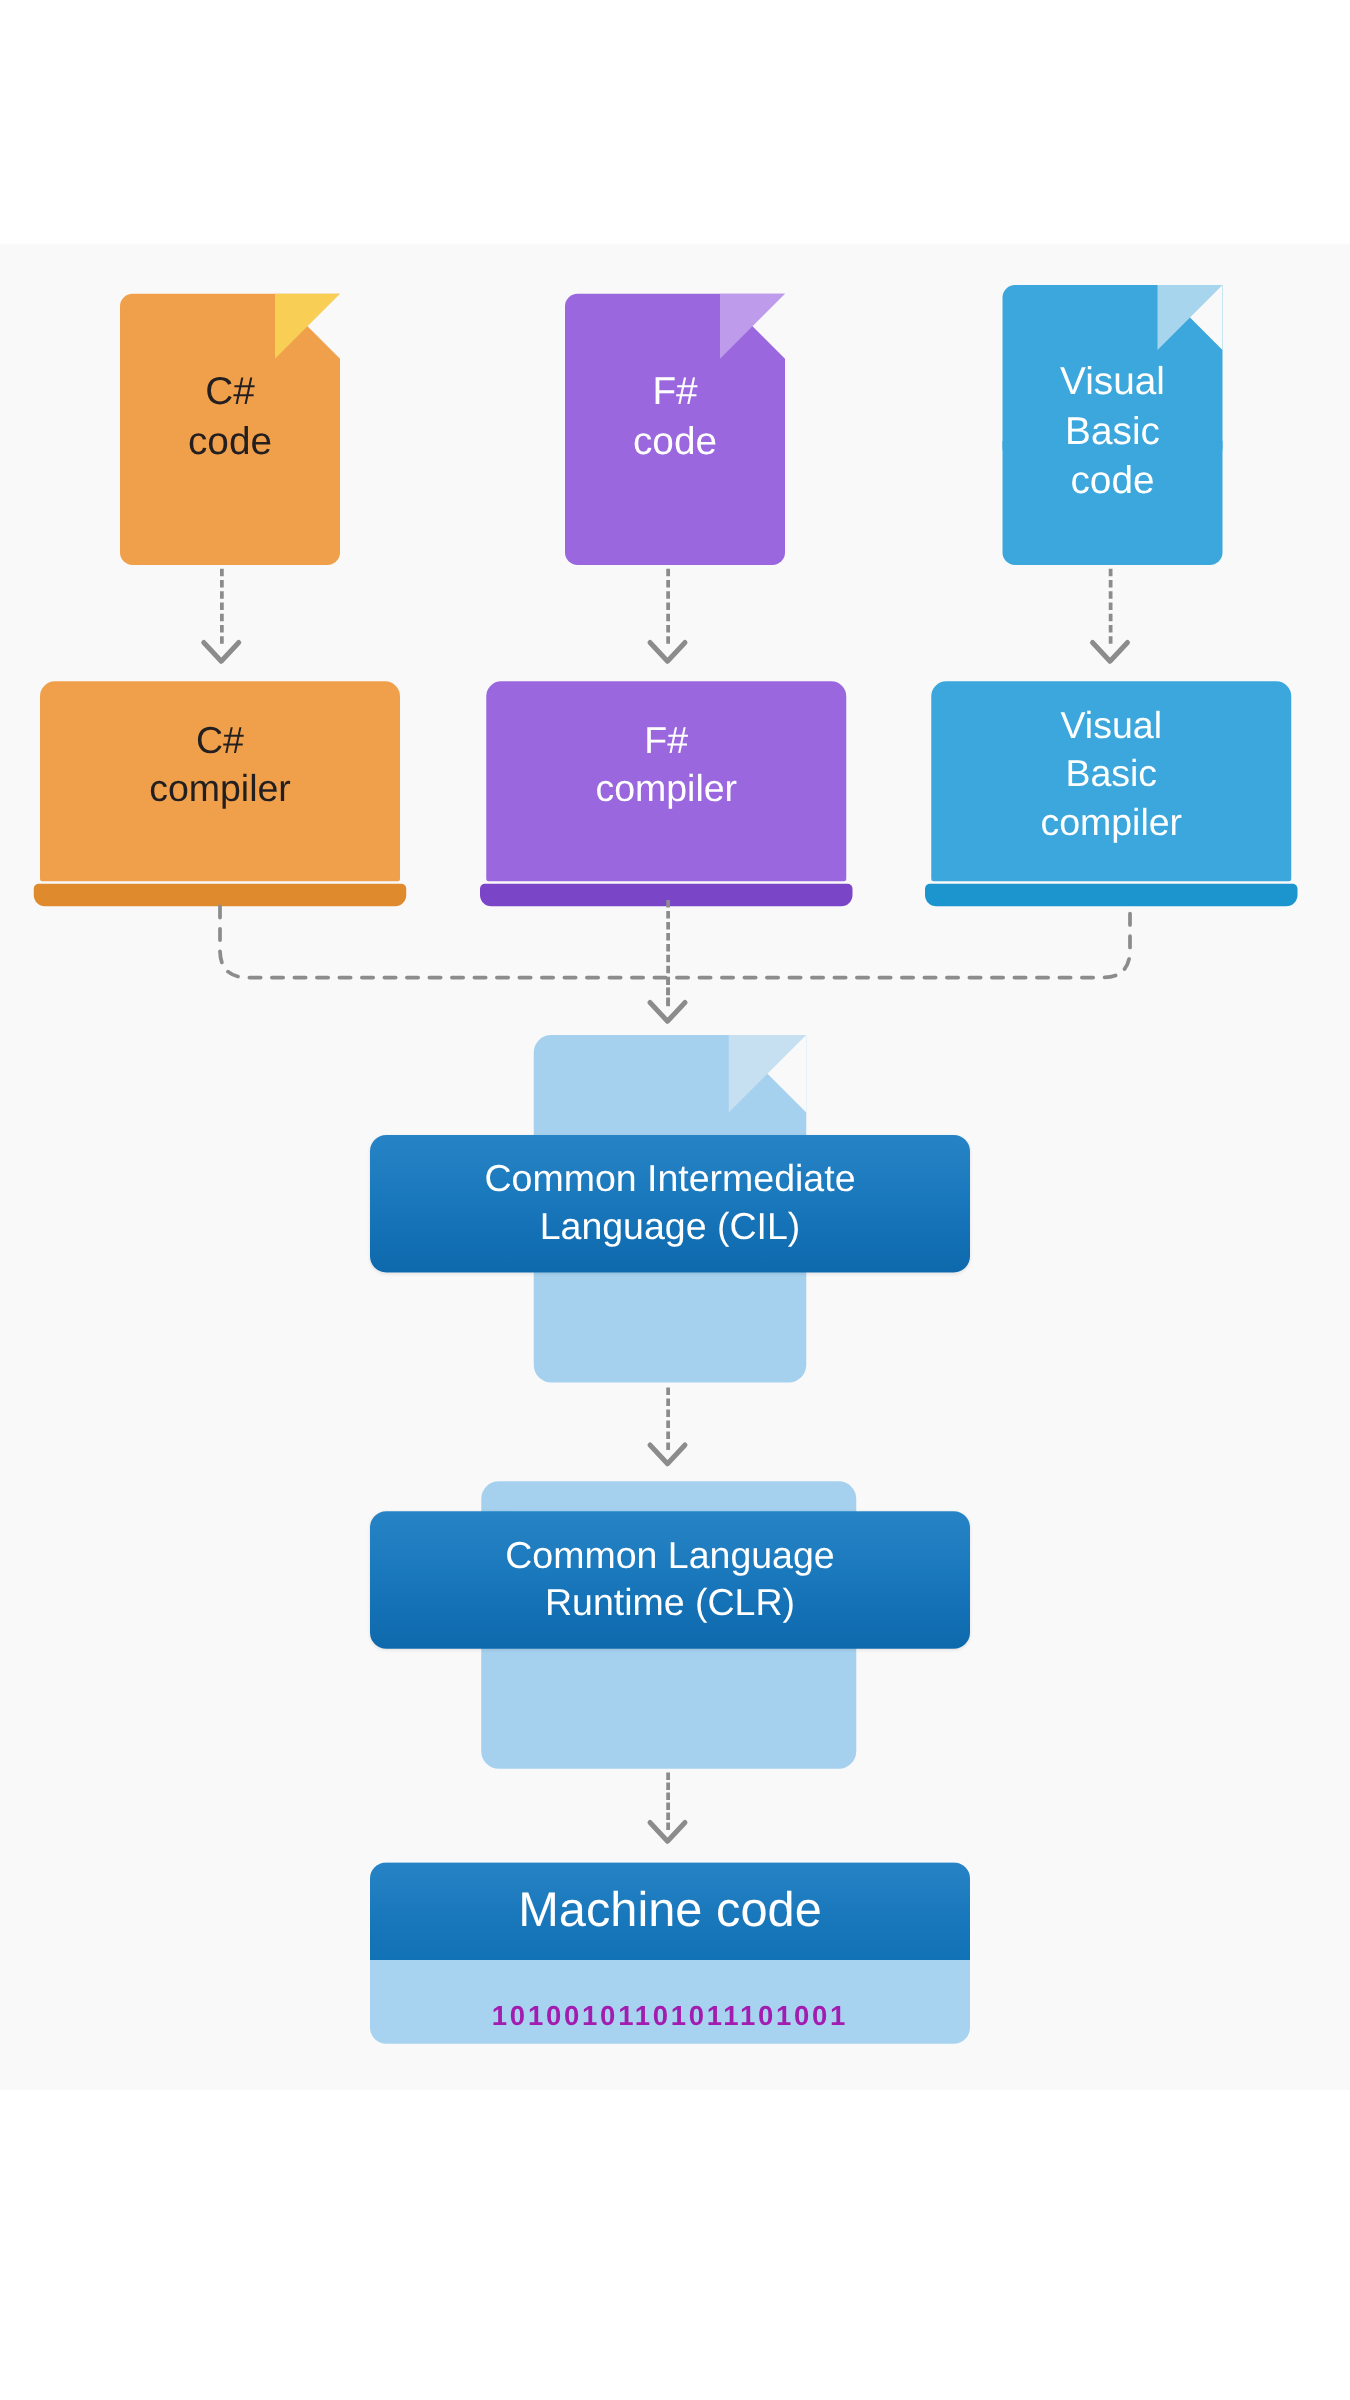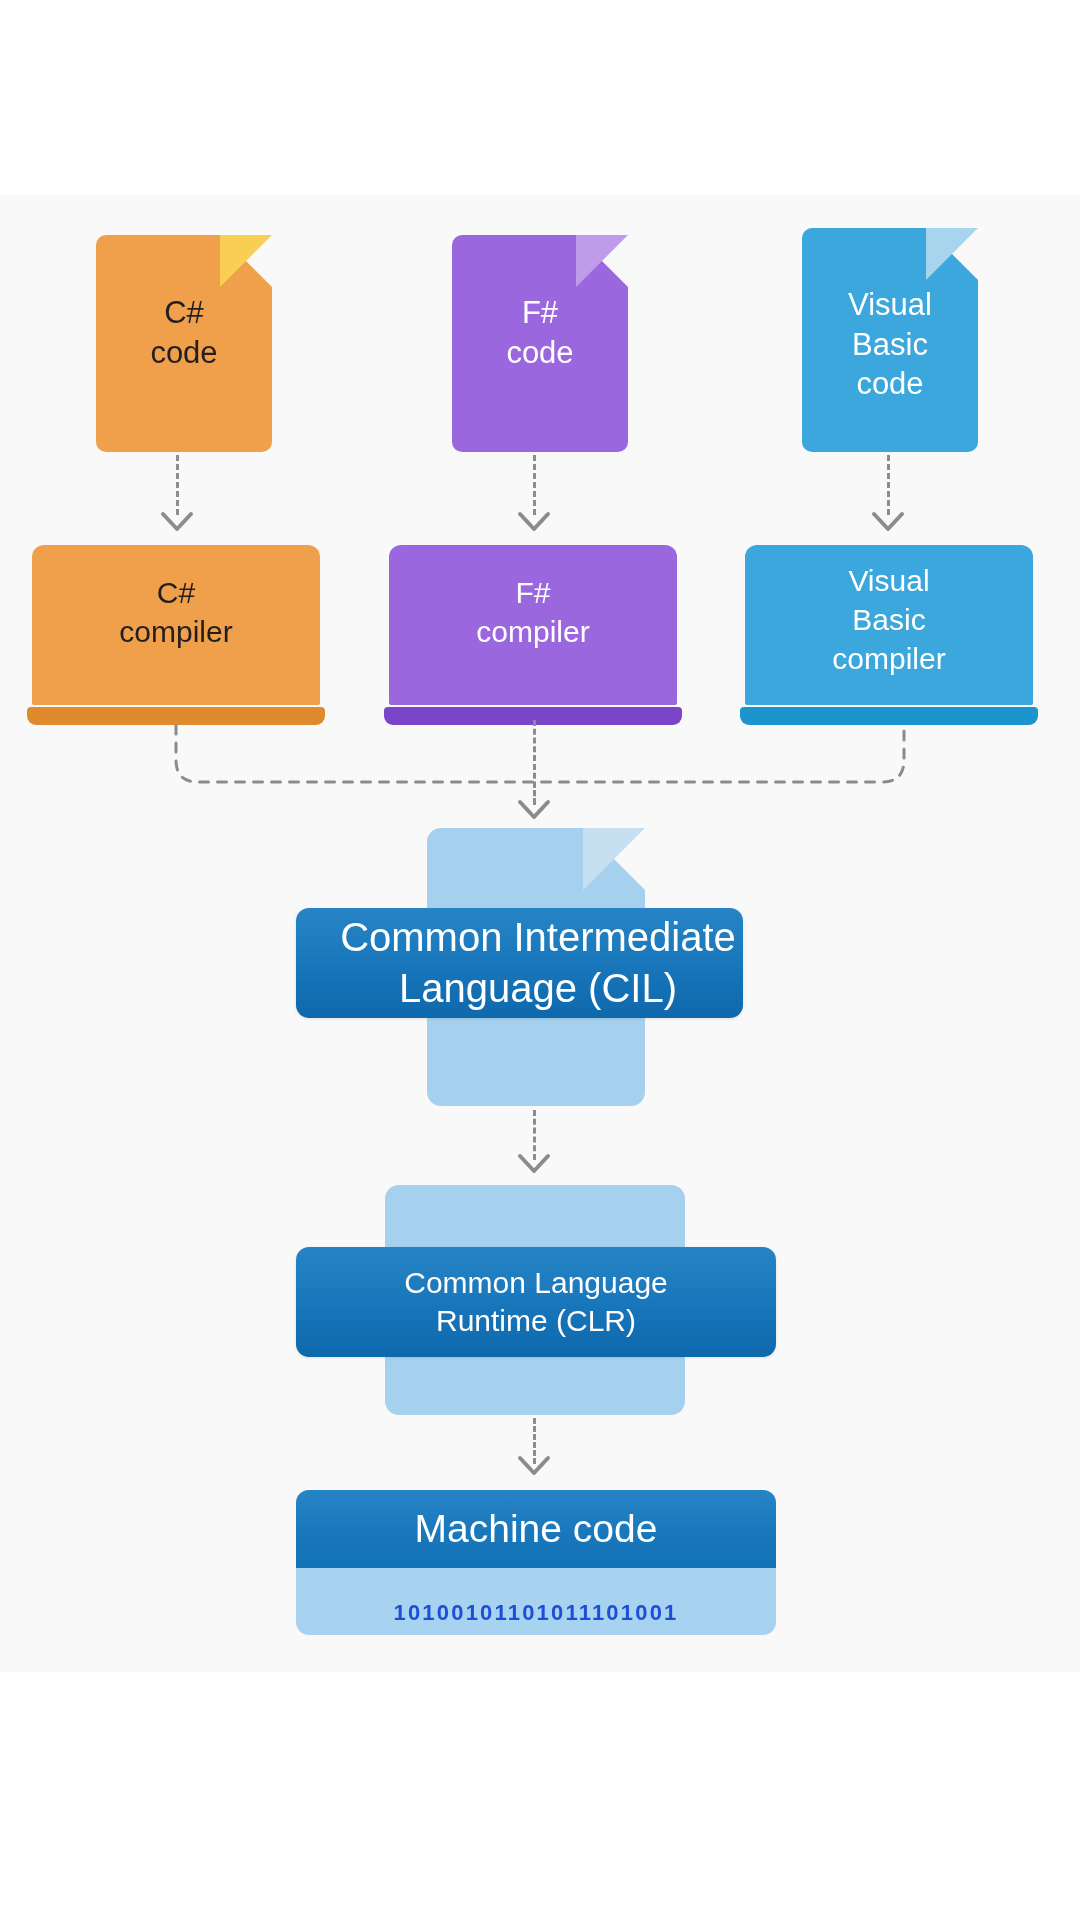--- a/index.html
+++ b/index.html
@@ -81,21 +81,21 @@
 
   .machine-wrap{position:absolute;border-radius:13px;overflow:hidden;background:#A8D3F0;}
   .machine-top{
     position:absolute;left:0;top:0;right:0;height:78px;
     background:linear-gradient(180deg,#2684C6 0%,#1A78BC 50%,#1272B6 100%);
     color:#fff;display:flex;align-items:center;justify-content:center;
   }
   .machine-bits{
     position:absolute;left:0;right:0;bottom:0;height:44px;
     display:flex;align-items:center;justify-content:center;
-    color:#1d4ed8;font-weight:bold;letter-spacing:2.2px;font-size:22px;
+    color:#a21caf;font-weight:bold;letter-spacing:2.2px;font-size:22px;
     font-family:"Liberation Sans",sans-serif;
   }
 
   
   .vdash{
     position:absolute;width:0;
     border-left:3px dashed #8C8C8C;
   }
   .arrowhead{position:absolute;}
   .curve{position:absolute;}
@@ -192,31 +192,31 @@
   <svg class="arrowhead" style="left:516px;top:796px;" width="36" height="30" viewBox="0 0 36 30">
     <path d="M4 6 L18 21 L32 6" fill="none" stroke="#8C8C8C" stroke-width="4" stroke-linecap="round" stroke-linejoin="round"></path>
   </svg>
 
   <div class="backplate docfold" style="left:427px;top:828px;width:218px;height:278px;background:transparent;">
     <div class="bodypart"></div>
     <div class="cut" style="border-width:0 62px 62px 0;border-right-color:#f9f9fa;"></div>
     <div class="corner" style="border-width:62px 62px 0 0;border-top-color:#C6E0F2;border-right-color:transparent;"></div>
   </div>
 
-  <div class="banner" style="left:296px;top:908px;width:410px;height:110px;font-size:40px;padding-left:37px;">Common Intermediate
+  <div class="banner" style="left:296px;top:908px;width:480px;height:110px;font-size:30px;">Common Intermediate
 Language (CIL)</div>
 
   <div class="vdash" style="left:533px;top:1110px;height:50px;"></div>
   <svg class="arrowhead" style="left:516px;top:1150px;" width="36" height="30" viewBox="0 0 36 30">
     <path d="M4 6 L18 21 L32 6" fill="none" stroke="#8C8C8C" stroke-width="4" stroke-linecap="round" stroke-linejoin="round"></path>
   </svg>
 
   <div class="backplate" style="left:385px;top:1185px;width:300px;height:230px;"></div>
 
-  <div class="banner" style="left:296px;top:1247px;width:480px;height:110px;font-size:30px;">Common Language
+  <div class="banner" style="left:296px;top:1209px;width:480px;height:110px;font-size:30px;">Common Language
 Runtime (CLR)</div>
 
   <div class="vdash" style="left:533px;top:1418px;height:46px;"></div>
   <svg class="arrowhead" style="left:516px;top:1452px;" width="36" height="30" viewBox="0 0 36 30">
     <path d="M4 6 L18 21 L32 6" fill="none" stroke="#8C8C8C" stroke-width="4" stroke-linecap="round" stroke-linejoin="round"></path>
   </svg>
 
   <div class="machine-wrap" style="left:296px;top:1490px;width:480px;height:145px;">
     <div class="machine-top">
       <span style="font-size:39px;">Machine code</span>

